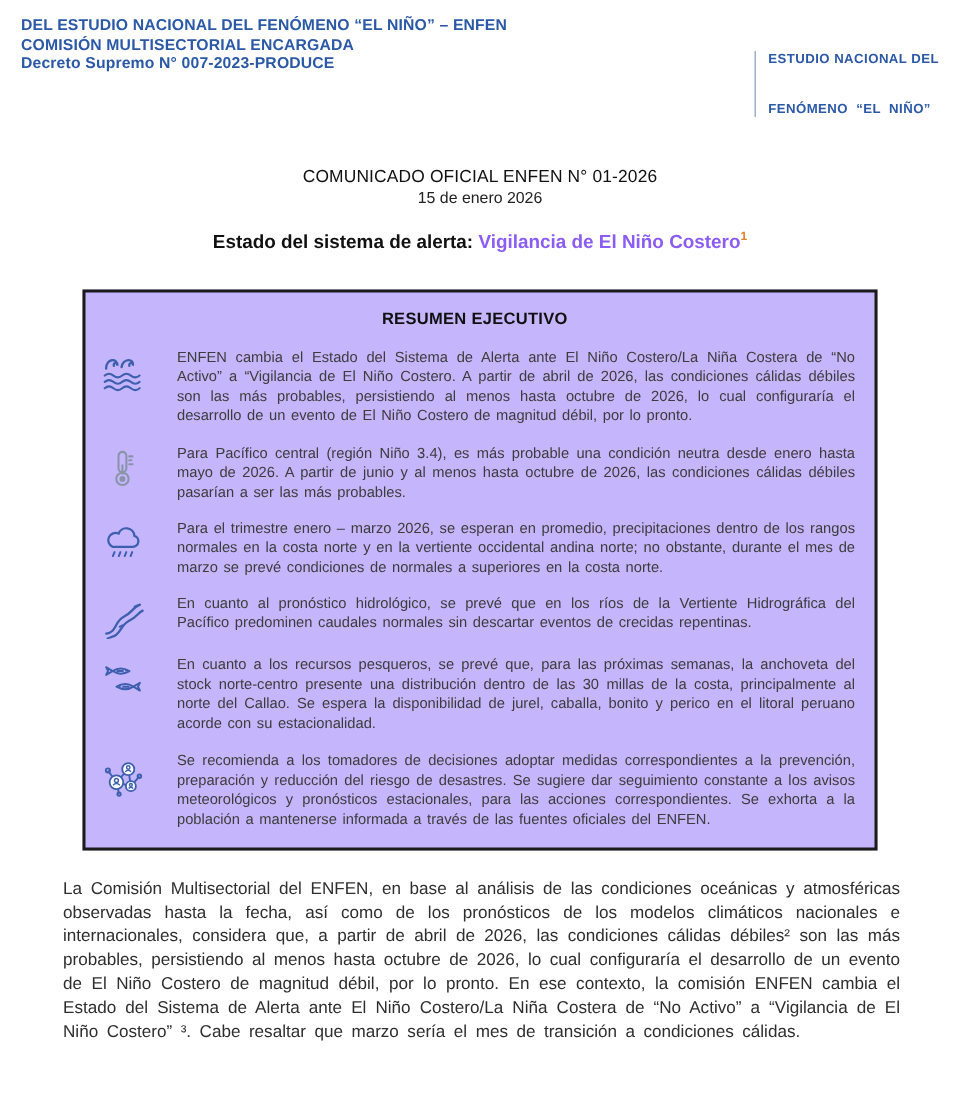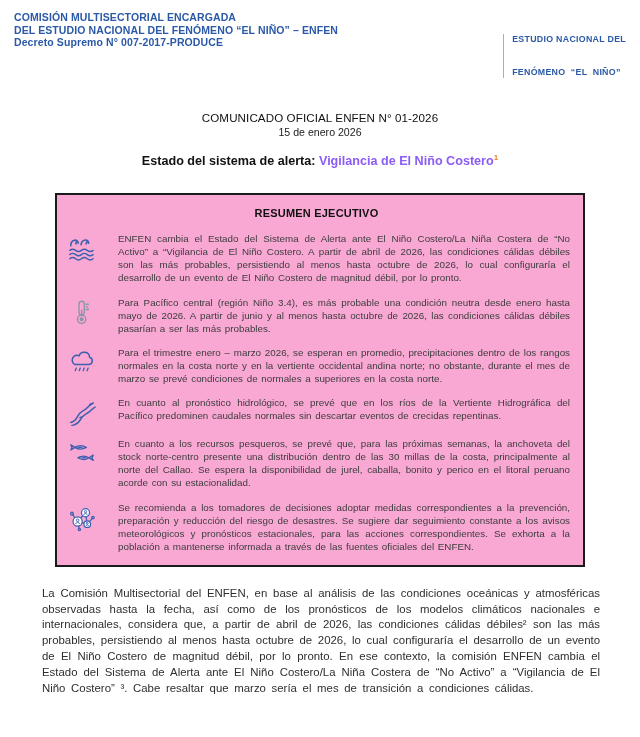--- a/index.html
+++ b/index.html
@@ -15,39 +15,39 @@
 
   
   .quote{text-align:center;margin-top:17px;font-size:8.8px;color:#2a2a2a;}
   .comunicado{text-align:center;margin-top:11px;font-weight:normal;font-size:11.6px;color:#101010;letter-spacing:.1px;}
   .date-line{text-align:center;margin-top:2px;font-size:10.6px;color:#222;}
   .alert-line{text-align:center;margin-top:15px;font-weight:bold;font-size:12.6px;color:#111;}
   .alert-status{color:#8b5cf6;}
   .alert-sup{color:#E8802A;font-size:8px;vertical-align:super;}
 
   
-  .summary-box{margin:25px auto 0;width:530px;box-sizing:border-box;border:2px solid #1b1b1b;padding:9px 13px 1px 6px;background:#f9a8d4;}
+  .summary-box{margin:25px auto 0;width:530px;box-sizing:border-box;border:2px solid #1b1b1b;padding:9px 13px 1px 6px;background:#c4b5fd;}
   .box-title{text-align:center;font-weight:bold;font-size:11px;color:#101010;margin:3px 0 13px 0;letter-spacing:.2px;}
   .summary-item{display:flex;gap:17px;margin-bottom:11px;}
   .item-icon{flex:0 0 38px;display:flex;justify-content:center;align-items:flex-start;padding-top:3px;}
   .item-text{flex:1;font-size:9.8px;line-height:13.1px;text-align:justify;color:#3c3c3c;word-spacing:1px;}
 
   
   .body-para{margin:19px 40px 0 42px;font-size:11.4px;line-height:15.8px;text-align:justify;color:#2e2e2e;word-spacing:2.5px;}
 </style>
 </head>
 <body>
 
 <div class="page">
 
   <div class="header">
     <div class="org">
+      <div>DEL ESTUDIO NACIONAL DEL FENÓMENO “EL NIÑO” – ENFEN</div>
       <div>COMISIÓN MULTISECTORIAL ENCARGADA</div>
-      <div>DEL ESTUDIO NACIONAL DEL FENÓMENO “EL NIÑO” – ENFEN</div>
-      <div>Decreto Supremo N° 007-2017-PRODUCE</div>
+      <div>Decreto Supremo N° 007-2023-PRODUCE</div>
     </div>
     <div class="logo-area">
       <span class="logo-divider"></span>
       <div class="logo-title">
         <div>ESTUDIO NACIONAL DEL</div>
         <div>FENÓMENO  “EL  NIÑO”</div>
       </div>
     </div>
   </div>
 

